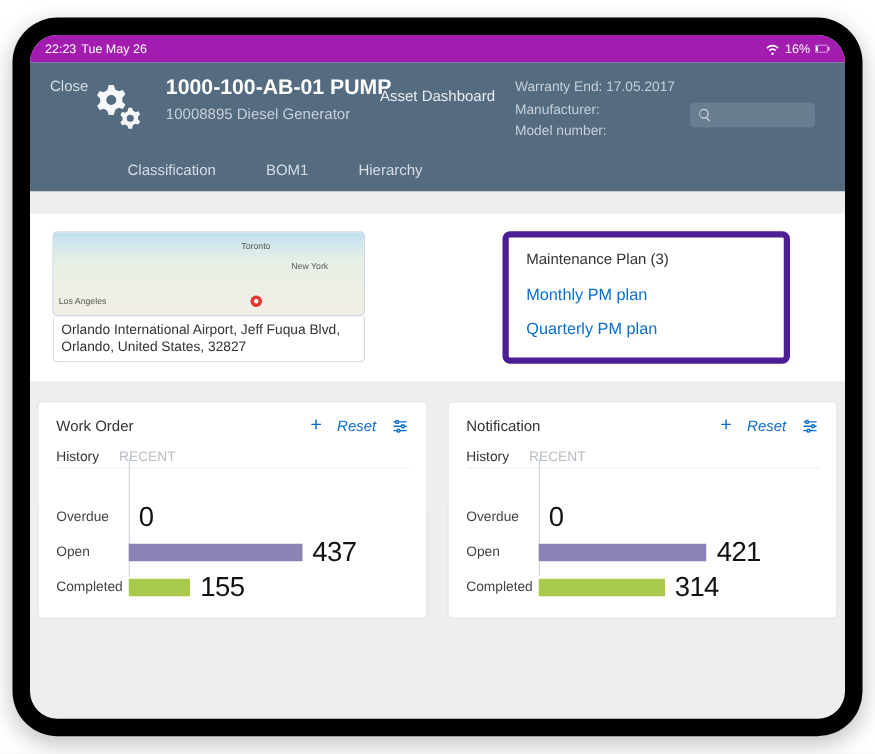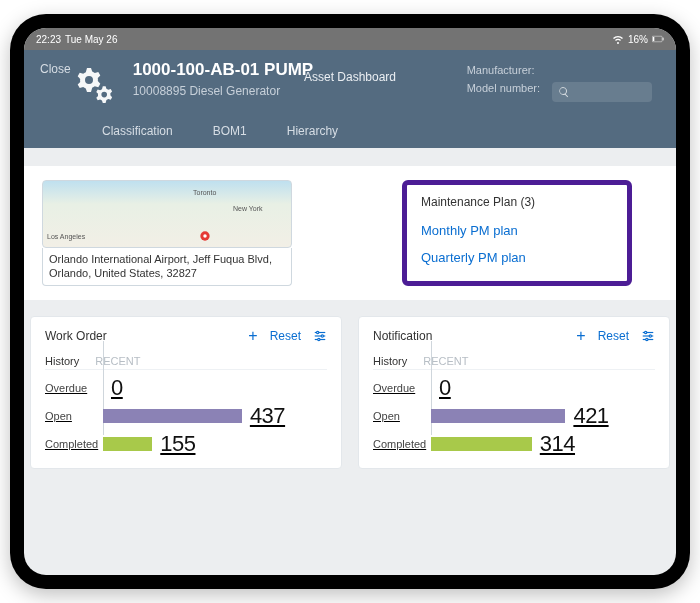--- a/index.html
+++ b/index.html
@@ -1,19 +1,19 @@
 <!DOCTYPE html>
 <html><head>
   <meta charset="utf-8">
   <style>
     * { margin: 0; padding: 0; box-sizing: border-box; font-family: -apple-system, BlinkMacSystemFont, 'Segoe UI', sans-serif; }
     body { background: #fff; display: flex; justify-content: center; align-items: center; min-height: 603px; }
     .tablet { width: 680px; height: 575px; background: #000; border-radius: 36px; padding: 14px; box-shadow: 0 6px 20px rgba(0,0,0,0.25); }
     .screen { width: 100%; height: 100%; background: #eceef0; border-radius: 22px; overflow: hidden; position: relative; }
-    .statusbar { height: 22px; background: #737373; color: #fff; font-size: 10px; display: flex; align-items: center; justify-content: space-between; padding: 0 12px; }
+    .statusbar { height: 22px; background: #a21caf; color: #fff; font-size: 10px; display: flex; align-items: center; justify-content: space-between; padding: 0 12px; }
     .statusbar .left, .statusbar .right { display: flex; align-items: center; gap: 4px; }
     .statusbar .right svg { width: 12px; height: 12px; }
     .header { background: #546b80; color: #fff; padding: 10px 16px 0; }
     .header-top { display: flex; align-items: flex-start; gap: 2px; }
     .close { font-size: 12px; color: #d6dde4; padding-top: 2px; cursor: pointer; }
     .title-area { margin-left: 10px; flex: 1; }
     .icon-gears { width: 48px; height: 48px; flex-shrink: 0; margin-top: 2px; }
     .asset-title { font-size: 17px; font-weight: 600; color: #fff; }
     .asset-sub { font-size: 12px; color: #c7d0d9; margin-top: 4px; }
     .center-label { font-size: 12px; color: #eaeef2; position: absolute; left: 50%; transform: translateX(-50%); top: 42px; }
@@ -31,26 +31,26 @@
     .addr { font-size: 11px; color: #333; margin-top: 0; background: #fff; border: 1px solid #cfd8df; border-top: none; border-radius: 0 0 4px 4px; padding: 4px 6px; line-height: 1.3; }
     .maint { width: 230px; border: 5px solid #4c1d95; border-radius: 6px; padding: 10px 14px; }
     .maint-head { font-size: 12px; color: #333; margin-bottom: 8px; }
     .maint-item { font-size: 13px; color: #0a6ed1; padding: 6px 0; cursor: pointer; }
     .row2 { display: flex; gap: 16px; padding: 16px 6px 0; }
     .card { flex: 1; background: #fff; border: 1px solid #e3e7eb; border-radius: 4px; padding: 10px 14px; }
     .card-head { display: flex; align-items: center; justify-content: space-between; font-size: 12px; color: #333; }
     .card-head .title { font-weight: 400; }
     .card-actions { display: flex; align-items: center; gap: 12px; color: #0a6ed1; }
     .card-actions .plus { font-size: 16px; font-weight: 300; cursor: pointer; }
-    .card-actions .reset { font-size: 12px; cursor: pointer; }
+    .card-actions .reset { font-size: 12px; cursor: pointer; font-style: italic; }
     .card-actions .sliders { cursor: pointer; }
     .subtabs { display: flex; gap: 16px; font-size: 11px; margin-top: 10px; border-bottom: 1px solid #eef1f4; padding-bottom: 2px; }
     .subtabs .active { color: #333; }
     .subtabs .inactive { color: #b7bec5; }
-    .bars { margin-top: 4px; text-decoration: underline; }
+    .bars { margin-top: 25px; }
     .barrow { display: flex; align-items: center; height: 28px; }
     .barlabel { width: 58px; font-size: 11px; color: #444; }
     .bartrack { flex: 1; position: relative; height: 14px; display: flex; align-items: center; }
     .barfill { height: 14px; }
     .barval { font-size: 22px; font-weight: 300; color: #111; margin-left: 8px; letter-spacing: -0.5px; }
     .purple { background: #8b82b5; }
     .green { background: #a8c94a; }
     .baseline { position: absolute; left: 0; top: -40px; bottom: -40px; width: 1px; background: #cfd6dc; }
   </style>
 </head>
@@ -92,20 +92,21 @@
           <g opacity="0.95">
             <path d="M18 6l1.2 3.5a9 9 0 012.6 1.5l3.5-1 2 3.4-2.5 2.7a9 9 0 010 3l2.5 2.7-2 3.4-3.5-1a9 9 0 01-2.6 1.5L18 30l-4 0-1.2-3.5a9 9 0 01-2.6-1.5l-3.5 1-2-3.4 2.5-2.7a9 9 0 010-3l-2.5-2.7 2-3.4 3.5 1a9 9 0 012.6-1.5L14 6zM16 14a4 4 0 100 8 4 4 0 000-8z"></path>
             <path transform="translate(20 20) scale(0.7)" d="M18 6l1.2 3.5a9 9 0 012.6 1.5l3.5-1 2 3.4-2.5 2.7a9 9 0 010 3l2.5 2.7-2 3.4-3.5-1a9 9 0 01-2.6 1.5L18 30l-4 0-1.2-3.5a9 9 0 01-2.6-1.5l-3.5 1-2-3.4 2.5-2.7a9 9 0 010-3l-2.5-2.7 2-3.4 3.5 1a9 9 0 012.6-1.5L14 6zM16 14a4 4 0 100 8 4 4 0 000-8z"></path>
           </g>
         </svg>
         <div class="title-area">
           <div class="asset-title">1000-100-AB-01 PUMP</div>
           <div class="asset-sub">10008895 Diesel Generator</div>
         </div>
         <div class="meta" style="margin-right:120px;">
+          <div>Warranty End: 17.05.2017</div>
           <div>Manufacturer:</div>
           <div>Model number:</div>
         </div>
       </div>
       <div class="tabs">
         <span>Classification</span>
         <span>BOM1</span>
         <span>Hierarchy</span>
       </div>
     </div>

